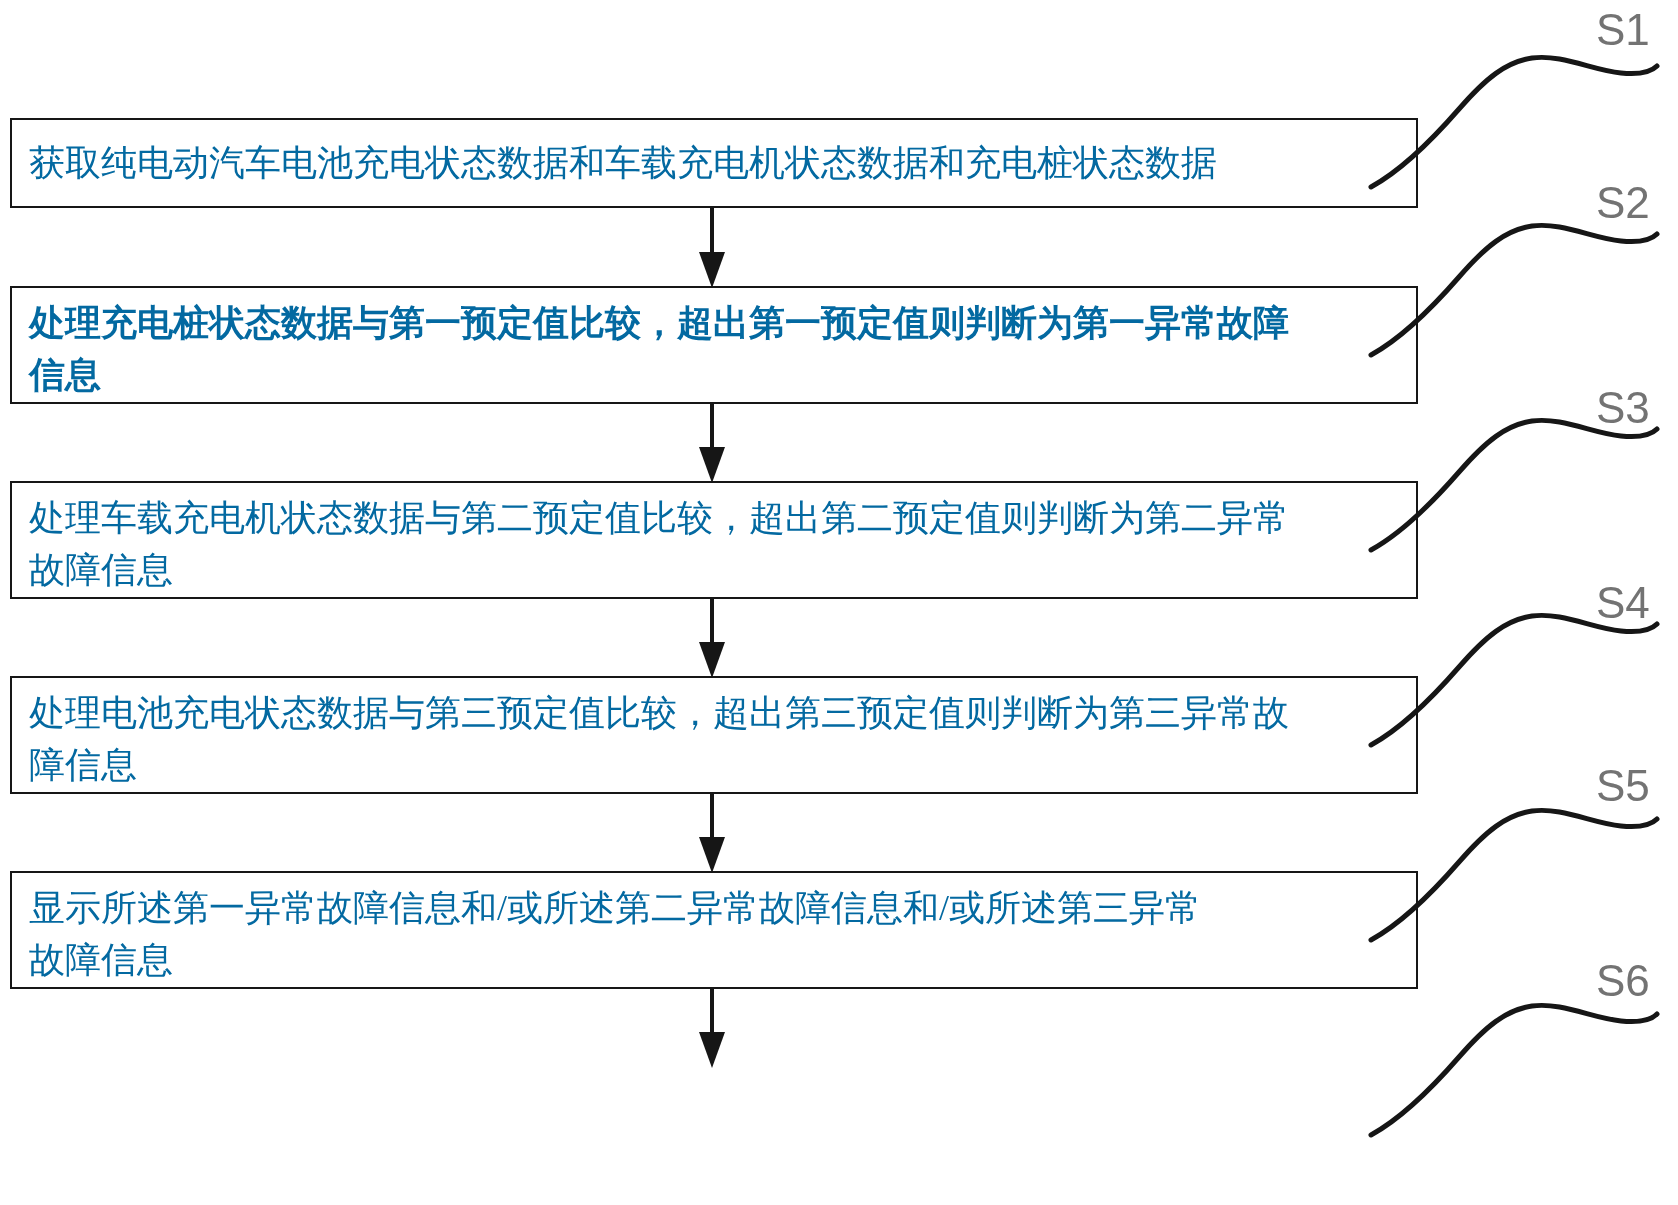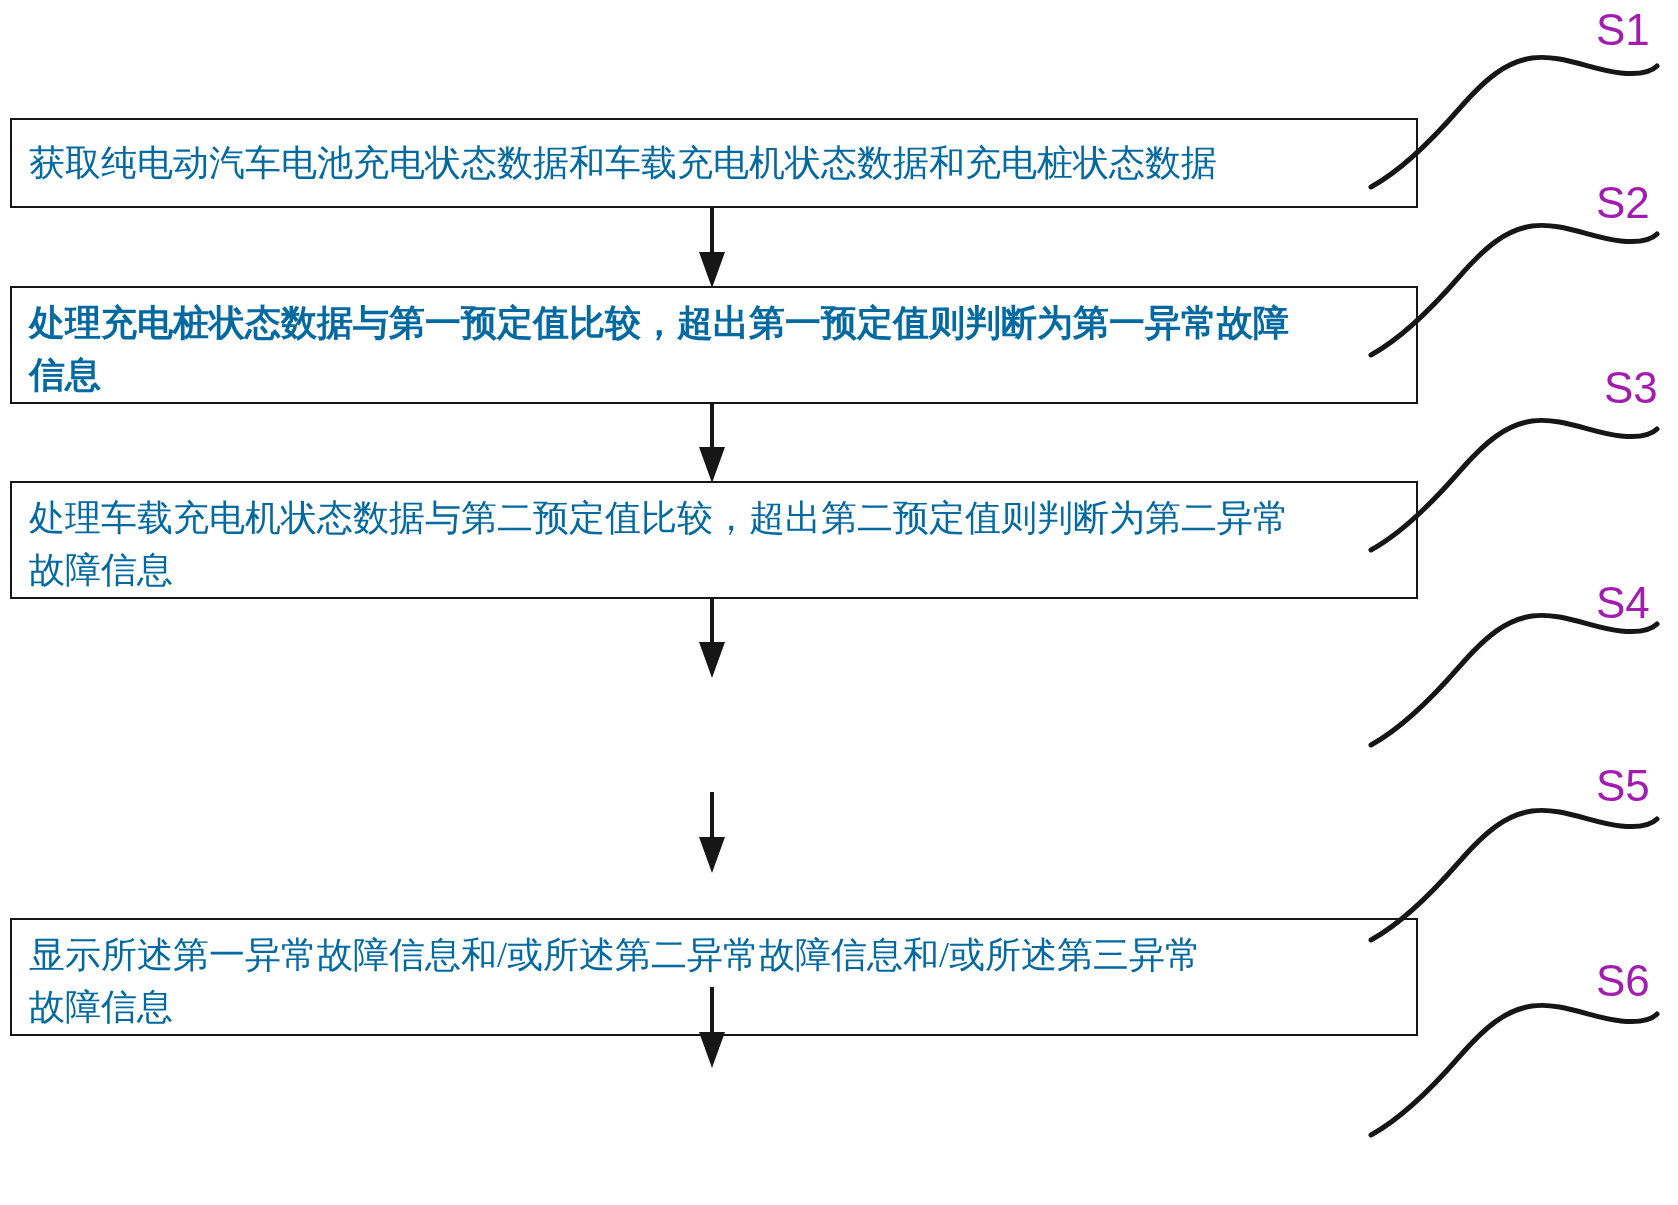--- a/index.html
+++ b/index.html
@@ -28,33 +28,33 @@
     font-size: 36px;
     line-height: 52px;
     color: #0369a1;
     white-space: pre-line;
     letter-spacing: 0px;
   }
   .box-1 { top: 118px; height: 90px; padding-top: 17px; }
   .box-2 { top: 286px; height: 118px; font-weight: bold; }
   .box-3 { top: 481px; height: 118px; }
   .box-4 { top: 676px; height: 118px; }
-  .box-5 { top: 918px; height: 118px; }
+  .box-5 { top: 871px; height: 118px; }
   .box-6 { top: 1066px; height: 118px; }
   .step-label {
     position: absolute;
     left: 1596px;
     font-family: "Liberation Sans", sans-serif;
     font-size: 44px;
     line-height: 48px;
-    color: #a21caf;
+    color: #737373;
   }
   .label-1 { top: 6px; }
   .label-2 { top: 179px; }
-  .label-3 { top: 364px; margin-left: 8px; }
+  .label-3 { top: 384px; }
   .label-4 { top: 579px; }
   .label-5 { top: 762px; }
   .label-6 { top: 957px; }
   .connector-layer {
     position: absolute;
     left: 0;
     top: 0;
     pointer-events: none;
   }
   .arrow-stem { stroke: #161616; stroke-width: 4; }
@@ -74,20 +74,24 @@
   <div class="flow-box box-1">
     <div class="box-text">获取纯电动汽车电池充电状态数据和车载充电机状态数据和充电桩状态数据</div>
   </div>
   <div class="flow-box box-2">
     <div class="box-text">处理充电桩状态数据与第一预定值比较，超出第一预定值则判断为第一异常故障
 信息</div>
   </div>
   <div class="flow-box box-3">
     <div class="box-text">处理车载充电机状态数据与第二预定值比较，超出第二预定值则判断为第二异常
 故障信息</div>
+  </div>
+  <div class="flow-box box-4">
+    <div class="box-text">处理电池充电状态数据与第三预定值比较，超出第三预定值则判断为第三异常故
+障信息</div>
   </div>
   <div class="flow-box box-5">
     <div class="box-text">显示所述第一异常故障信息和/或所述第二异常故障信息和/或所述第三异常
 故障信息</div>
   </div>
 
   <div class="step-label label-1">S1</div>
   <div class="step-label label-2">S2</div>
   <div class="step-label label-3">S3</div>
   <div class="step-label label-4">S4</div>

